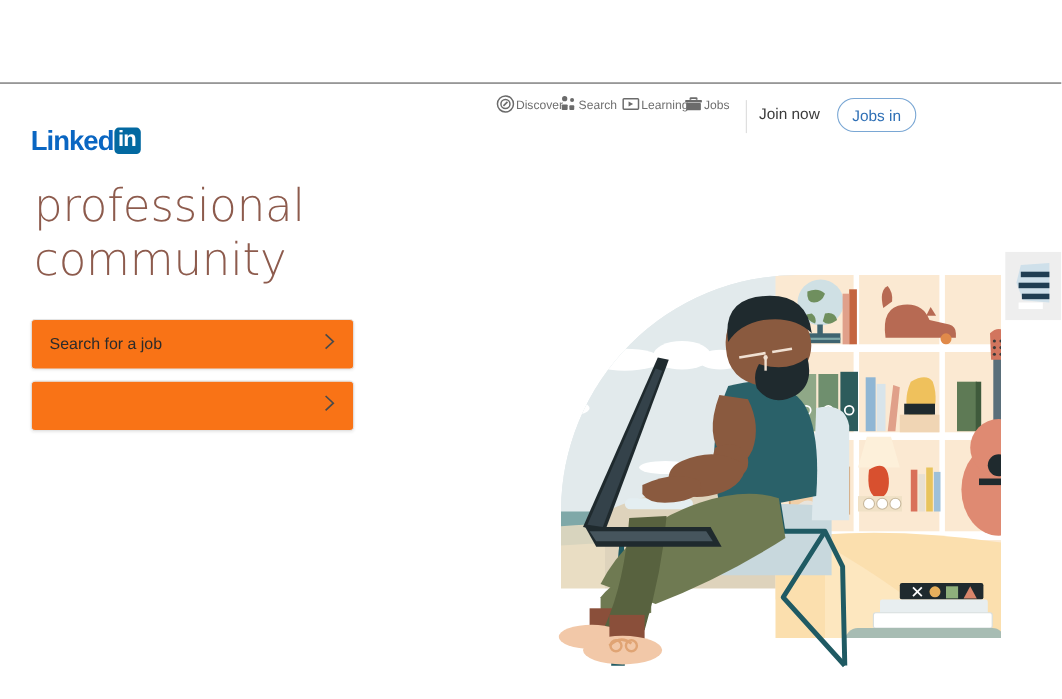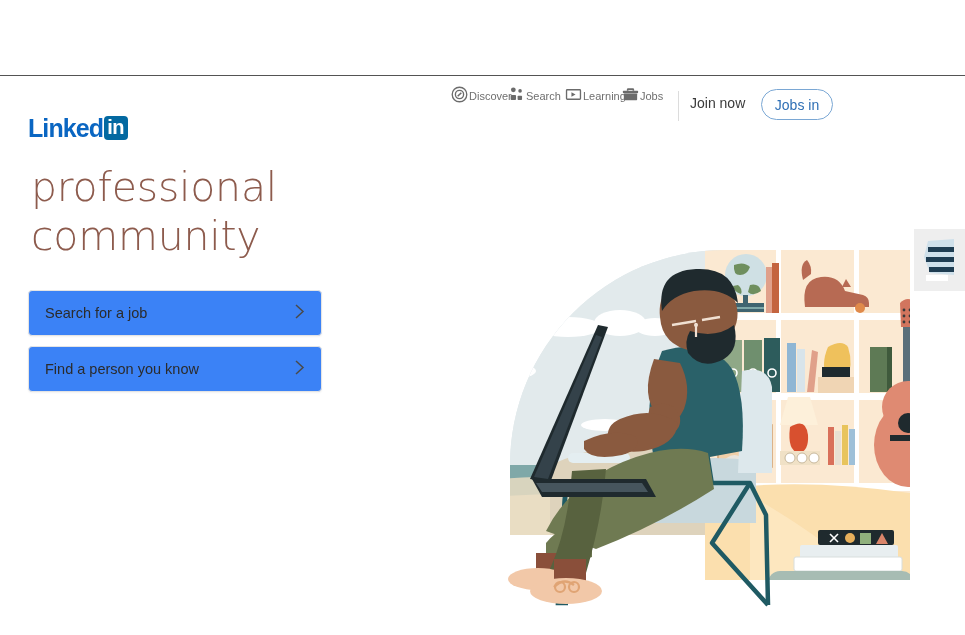--- a/index.html
+++ b/index.html
@@ -153,21 +153,21 @@
     position: absolute;
     left: 28px; top: 213px;
     width: 294px;
   }
   .card {
     position: relative;
     height: 46px;
     margin-bottom: 10px;
     border: 1px solid #e4e4e4;
     border-radius: 4px;
-    background: #3b82f6;
+    background: #f97316;
     box-shadow: 0 1px 2px rgba(0,0,0,0.05);
     display: flex;
     align-items: center;
     cursor: pointer;
     box-sizing: border-box;
   }
   .card-label {
     margin-left: 16px;
     font-size: 14.5px;
     color: #2b2b2b;
@@ -465,21 +465,20 @@
     <div class="card">
       <span class="card-label">Search for a job</span>
       <span class="card-chev">
         <svg width="11" height="17" viewBox="0 0 11 17" fill="none" stroke="#4a4a4a" stroke-width="1.5">
           <polyline points="2,2 9,8.5 2,15"></polyline>
         </svg>
       </span>
     </div>
 
     <div class="card">
-      <span class="card-label">Find a person you know</span>
       <span class="card-chev">
         <svg width="11" height="17" viewBox="0 0 11 17" fill="none" stroke="#4a4a4a" stroke-width="1.5">
           <polyline points="2,2 9,8.5 2,15"></polyline>
         </svg>
       </span>
     </div>
 
 
   </div>
 

